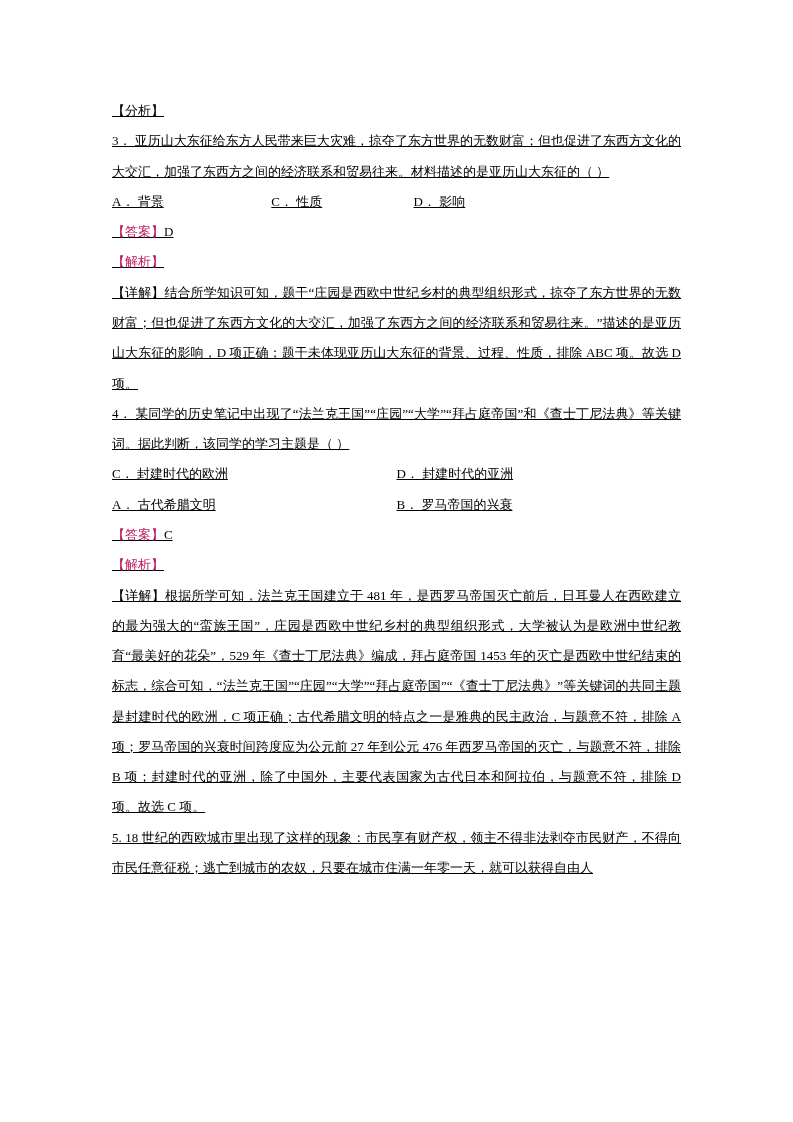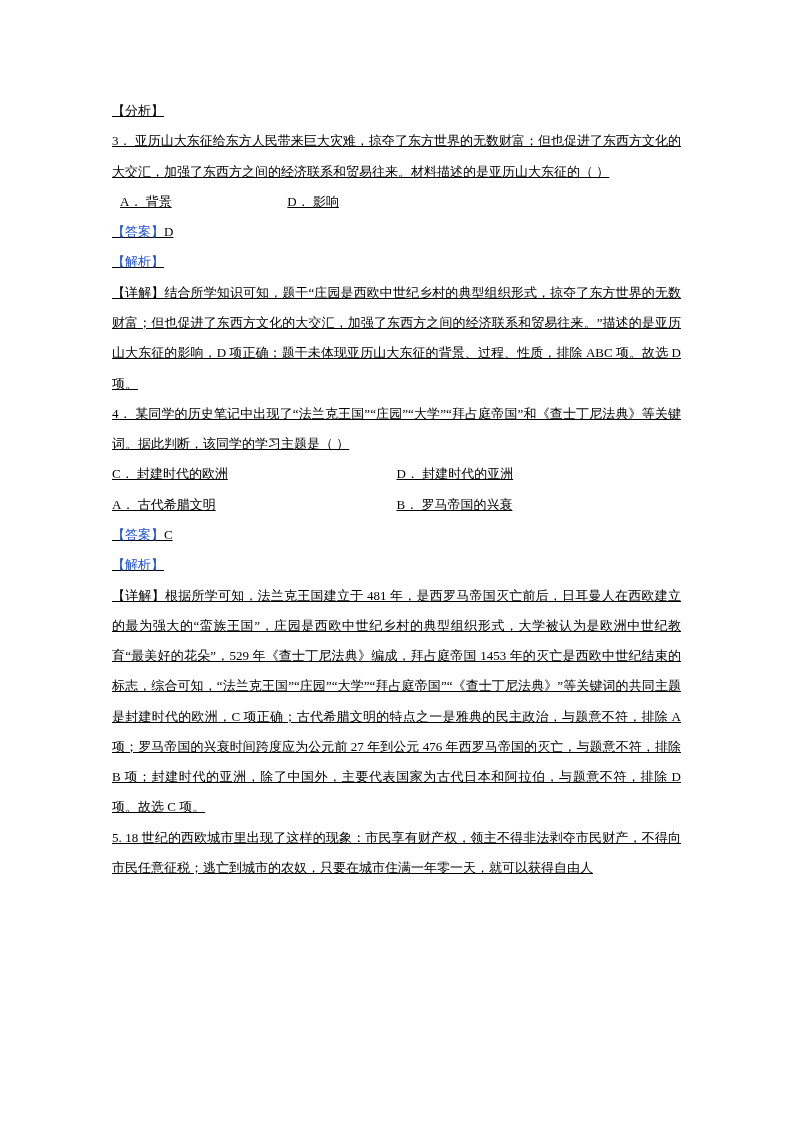--- a/index.html
+++ b/index.html
@@ -25,30 +25,29 @@
     line-height: 2.33;
     text-align: justify;
     text-decoration: underline;
   }
   .para {
     margin: 0;
     text-align: justify;
     text-justify: inter-ideograph;
   }
   .blue {
-    color: #1d4ed8;
+    color: #be185d;
   }
   
   .opts4 {
     display: flex;
     width: 100%;
   }
   .opts4 > span {
     display: block;
-    margin-left: 8px;
   }
   .opt-a { width: 28%; }
   .opt-b { width: 26%; }
   .opt-c { width: 25%; }
   .opt-d { width: 21%; }
 
   .opts2 {
     display: flex;
     width: 100%;
   }
@@ -56,20 +55,21 @@
 </style>
 </head>
 <body>
 
 <div class="page">
   <div class="doc" id="doc-root">
       <p class="para">【分析】</p>
       <p class="para">3． 亚历山大东征给东方人民带来巨大灾难，掠夺了东方世界的无数财富；但也促进了东西方文化的大交汇，加强了东西方之间的经济联系和贸易往来。材料描述的是亚历山大东征的（     ）</p>
       <p class="para opts4">
         <span class="opt-a">A． 背景</span>
+        <span class="opt-c">C． 性质</span>
         <span class="opt-d">D． 影响</span>
       </p>
       <p class="para"><span class="blue">【答案】</span><span>D</span></p>
       <p class="para blue">【解析】</p>
       <p class="para">【详解】结合所学知识可知，题干“庄园是西欧中世纪乡村的典型组织形式，掠夺了东方世界的无数财富；但也促进了东西方文化的大交汇，加强了东西方之间的经济联系和贸易往来。”描述的是亚历山大东征的影响，D 项正确；题干未体现亚历山大东征的背景、过程、性质，排除 ABC 项。故选 D 项。</p>
       <p class="para">4． 某同学的历史笔记中出现了“法兰克王国”“庄园”“大学”“拜占庭帝国”和《查士丁尼法典》等关键词。据此判断，该同学的学习主题是（     ）</p>
       <p class="para opts2">
         <span>C． 封建时代的欧洲</span>
         <span>D． 封建时代的亚洲</span>
       </p>

